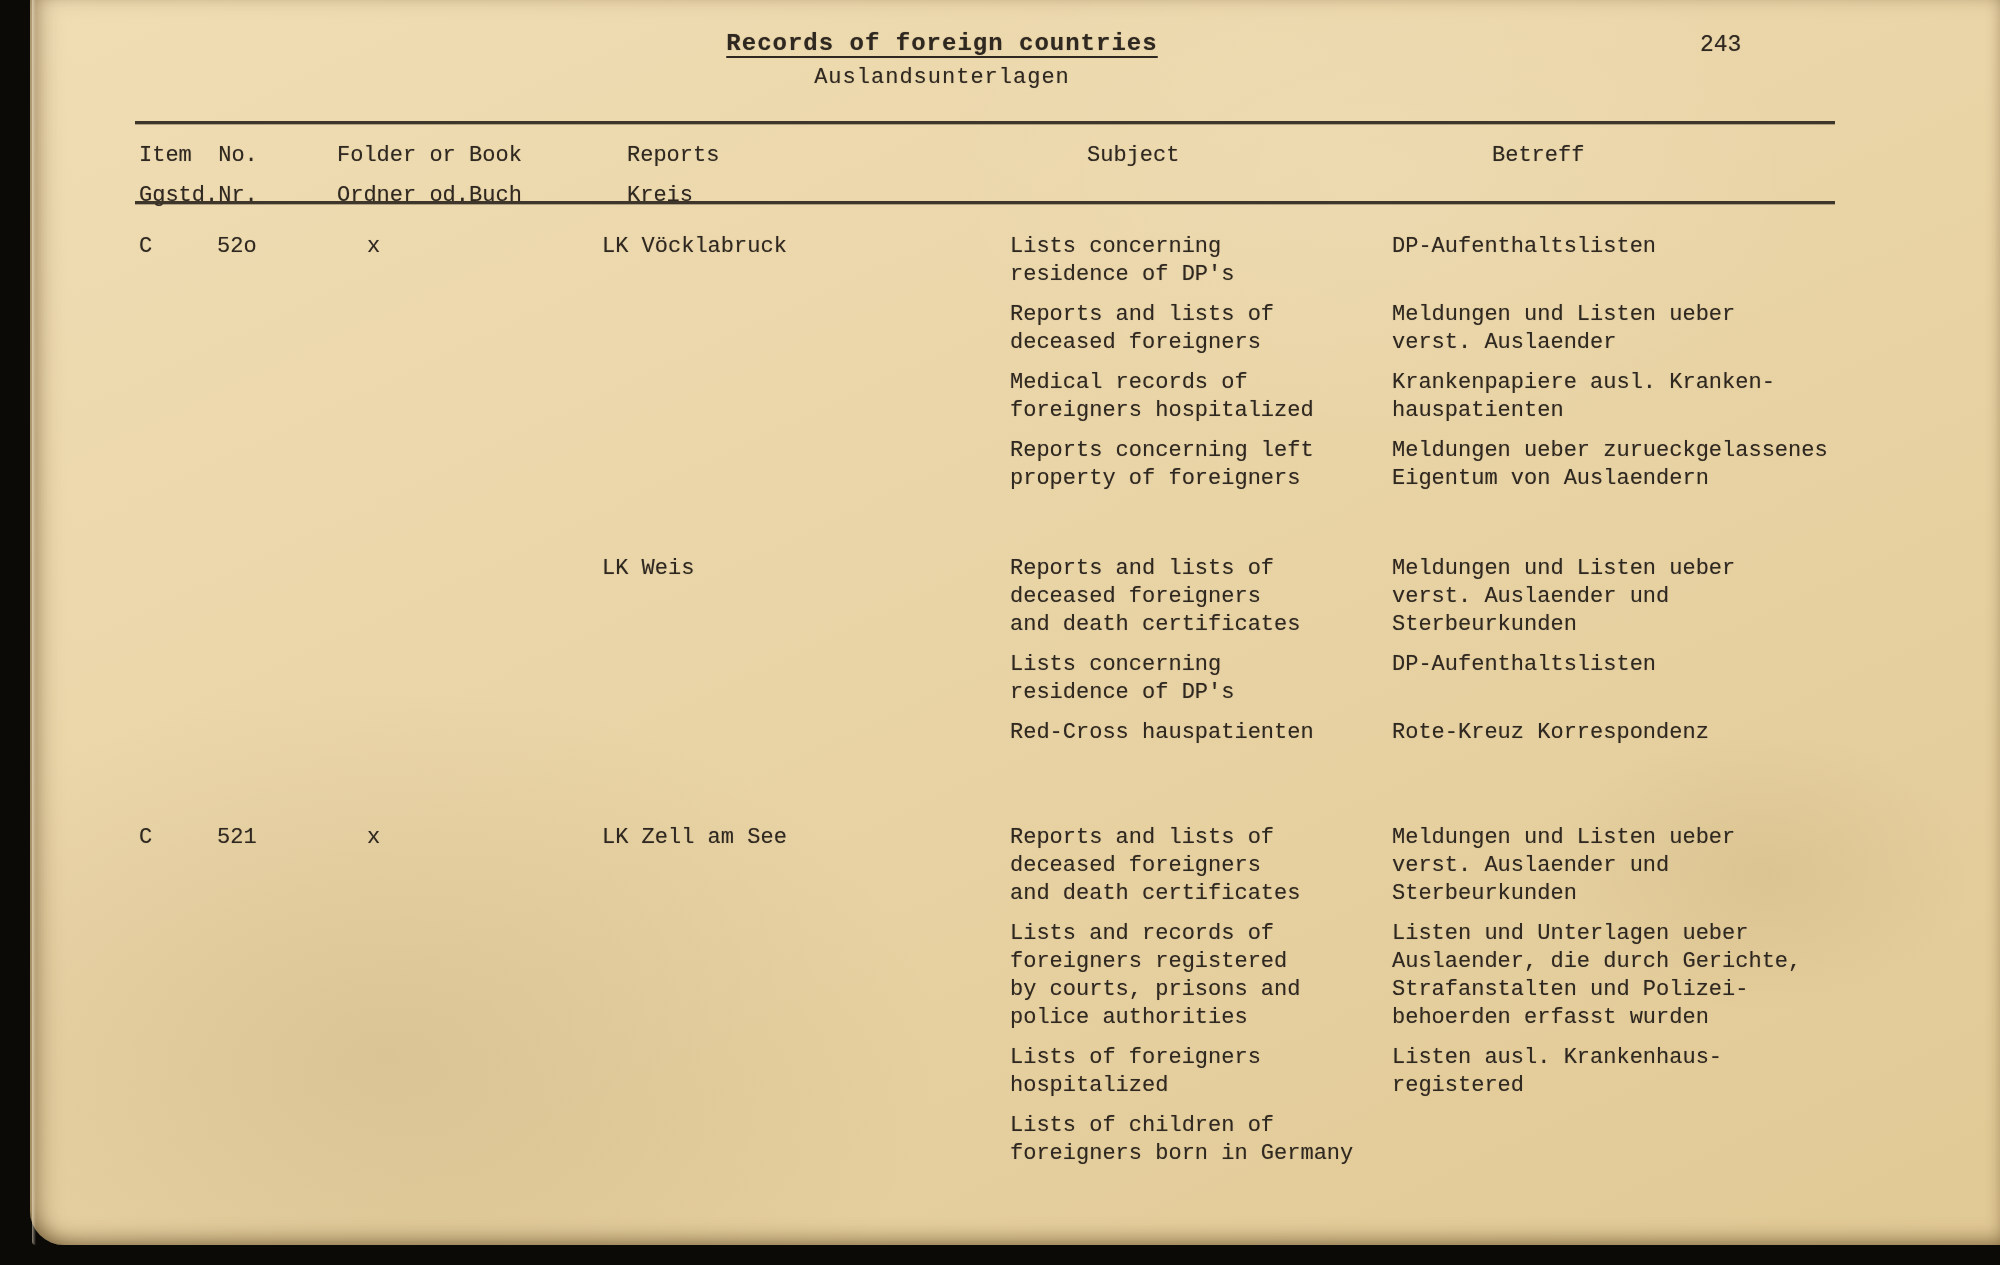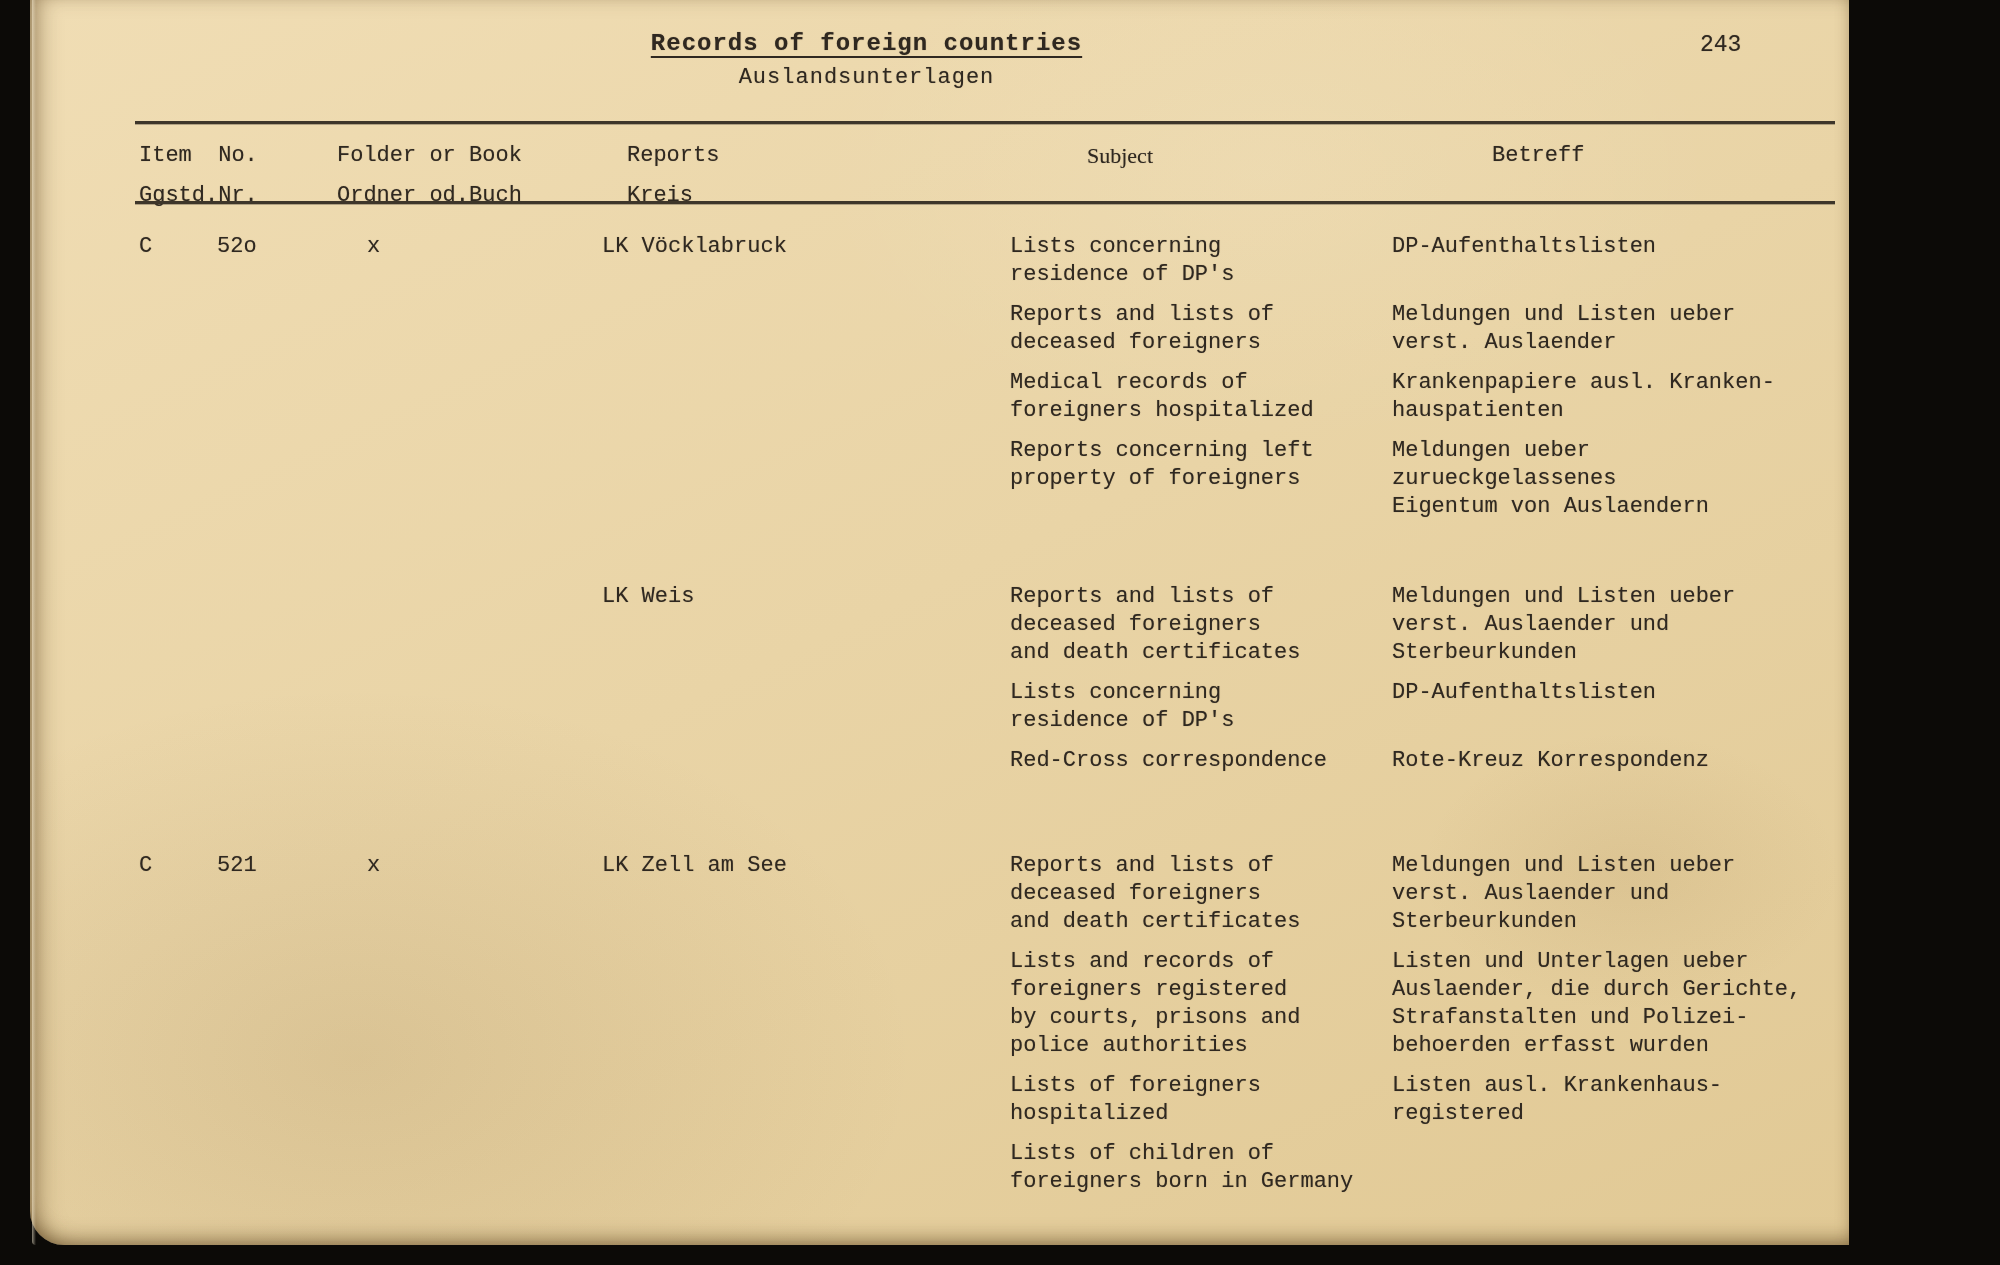--- a/index.html
+++ b/index.html
@@ -3,21 +3,21 @@
 <meta charset="utf-8">
 <style>
   * { margin:0; padding:0; box-sizing:border-box; }
   html, body { width:2000px; height:1265px; }
   body {
     background:#0c0a07;
     overflow:hidden;
     font-family:"Liberation Mono","DejaVu Sans Mono",monospace;
     color:#2f2820;
   }
-  .scene { position:relative; width:1849px; height:1265px; background:#0c0a07; }
+  .scene { position:relative; width:2000px; height:1265px; background:#0c0a07; }
 
   .paper {
     position:absolute; left:30px; top:0; right:0; bottom:20px;
     background:
       radial-gradient(ellipse 700px 420px at 68% 14%, rgba(255,250,235,0.10), transparent 65%),
       radial-gradient(ellipse 900px 600px at 18% 85%, rgba(120,88,40,0.12), transparent 62%),
       radial-gradient(ellipse 300px 200px at 88% 70%, rgba(140,105,55,0.10), transparent 70%),
       linear-gradient(155deg, #f0ddb4 0%, #e9d4a6 48%, #e1c995 100%);
     border-bottom-left-radius:34px;
     box-shadow:
@@ -45,21 +45,21 @@
   .rule-bottom { top:201px; }
 
   .grid { display:grid; grid-template-columns:78px 150px 235px 408px 382px 1fr; }
 
   .thead { position:absolute; left:109px; right:36px; top:136px; font-size:22px; line-height:40px; }
   .hcell { white-space:pre-line; text-shadow:0 0 1px rgba(47,40,32,0.35); }
   .hcell.pre { white-space:pre; }
   .h-itemno { grid-column:1 / 3; }
   .h-folder { margin-left:-30px; }
   .h-district { padding-left:25px; }
-  .h-subject { padding-left:77px;font-family:Liberation Serif, serif; }
+  .h-subject { padding-left:77px; }
   .h-betreff { padding-left:100px; }
 
   .rows { position:absolute; left:109px; right:36px; top:233px; font-size:22px; line-height:28px; }
   .entry { margin-bottom:12px; }
   .cell { white-space:pre-line; text-shadow:0 0 1px rgba(47,40,32,0.35); }
   .district-group:not(:last-child) { padding-bottom:50px; }
   .item-row:not(:last-child) { padding-bottom:65px; }
 </style>
 </head>
 <body>
@@ -154,21 +154,21 @@
             <div class="cell"></div>
             <div class="cell">Lists concerning
 residence of DP's</div>
             <div class="cell">DP-Aufenthaltslisten</div>
           </div>
           <div class="entry grid">
             <div class="cell"></div>
             <div class="cell"></div>
             <div class="cell"></div>
             <div class="cell"></div>
-            <div class="cell">Red-Cross correspondence</div>
+            <div class="cell">Red-Cross hauspatienten</div>
             <div class="cell">Rote-Kreuz Korrespondenz</div>
           </div>
         </div>
 
       </div>
 
       <div class="item-row">
 
         <div class="district-group">
           <div class="entry grid">

